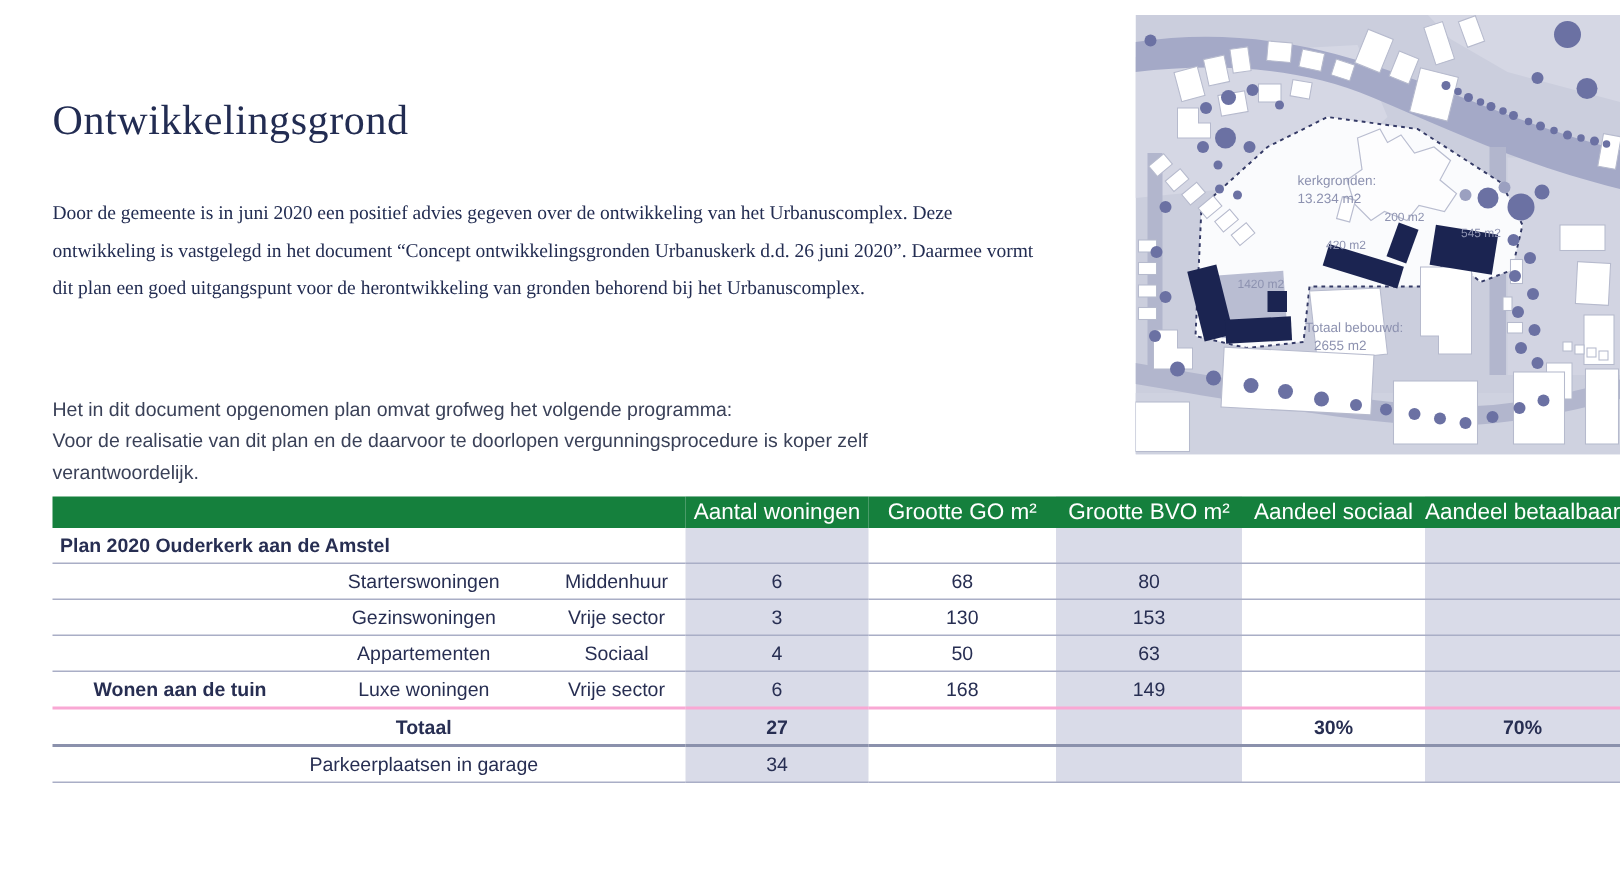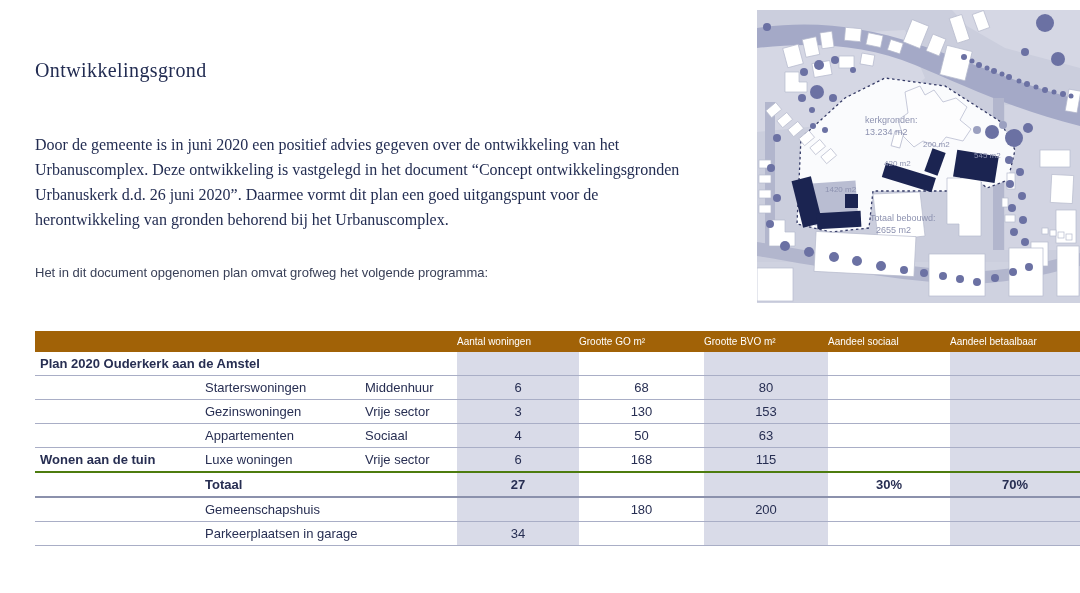--- a/index.html
+++ b/index.html
@@ -2,49 +2,50 @@
 <html><head>
 <meta charset="utf-8">
 <style>
   html,body{margin:0;padding:0;background:#fff;}
   body{width:1080px;height:593px;position:relative;overflow:hidden;
        font-family:"Liberation Sans",sans-serif;}
   .abs{position:absolute;}
 
   
   .title{left:35px;top:46px;font-family:"Liberation Serif",serif;
-         font-size:20px;letter-spacing:.4px;color:#222c52;font-weight:400;}
+         font-size:28px;letter-spacing:.4px;color:#222c52;font-weight:400;}
   .intro{left:35px;top:116px;width:660px;font-family:"Liberation Serif",serif;
-         font-size:16px;line-height:25px;color:#232d52;}
+         font-size:13px;line-height:25px;color:#232d52;}
   .program{left:35px;top:262px;width:625px;font-size:13px;line-height:21px;color:#3a4158;}
 
   
   .map{left:757px;top:10px;width:323px;height:293px;}
   .map svg{display:block;}
 
   
   .tablewrap{left:35px;top:331px;width:1045px;}
   table{border-collapse:collapse;table-layout:fixed;width:1045px;}
   col.band{background:#d9dbe8;}
-  th{background:#a16207;color:#ffffff;font-weight:400;font-size:10px;
-     height:21px;padding:0;text-align:left;white-space:nowrap;}
+  th{background:#15803d;color:#ffffff;font-weight:400;font-size:15px;
+     height:21px;padding:0;text-align:center;white-space:nowrap;}
   td{height:23px;font-size:13px;color:#272e52;padding:0;white-space:nowrap;
      border-bottom:1px solid #a9aec6;}
-  td.l{text-align:left;padding-left:5px;}
+  td.l{text-align:center;padding-left:5px;}
   td.n{text-align:center;}
   td.b{font-weight:700;}
-  tr.totaal td{font-weight:700;border-top:2px solid #4d7c0f;border-bottom:2px solid #8b91ac;}
+  tr.totaal td{font-weight:700;border-top:2px solid #f9a8d4;border-bottom:2px solid #8b91ac;}
 </style>
 </head>
 <body>
 
 <h1 class="abs title">Ontwikkelingsgrond</h1>
 <p class="abs intro">Door de gemeente is in juni 2020 een positief advies gegeven over de ontwikkeling van het Urbanuscomplex. Deze ontwikkeling is vastgelegd in het document “Concept ontwikkelingsgronden Urbanuskerk d.d. 26 juni 2020”. Daarmee vormt dit plan een goed uitgangspunt voor de herontwikkeling van gronden behorend bij het Urbanuscomplex.</p>
 <div class="abs program">
   <div>Het in dit document opgenomen plan omvat grofweg het volgende programma:</div>
+  <div>Voor de realisatie van dit plan en de daarvoor te doorlopen vergunningsprocedure is koper zelf verantwoordelijk.</div>
 </div>
 
 <div class="abs map">
 <svg width="323" height="293" viewBox="0 0 323 293" xmlns="http://www.w3.org/2000/svg">
   <rect x="0" y="0" width="323" height="293" fill="#cbcedd"></rect>
 
   <g fill="#d5d7e4">
     <polygon points="0,28 148,20 168,68 122,110 0,122"></polygon>
     <polygon points="195,0 323,0 323,58 248,38 210,16"></polygon>
     <rect x="248" y="95" width="75" height="145" fill="#d2d4e2"></rect>
@@ -257,43 +258,33 @@
     <td class="n">63</td>
     <td class="n"></td>
     <td class="n"></td>
   </tr>
   <tr>
     <td class="l b">Wonen aan de tuin</td>
     <td class="l">Luxe woningen</td>
     <td class="l">Vrije sector</td>
     <td class="n">6</td>
     <td class="n">168</td>
-    <td class="n">115</td>
+    <td class="n">149</td>
     <td class="n"></td>
     <td class="n"></td>
   </tr>
   <tr class="totaal">
     <td class="l"></td>
     <td class="l">Totaal</td>
     <td class="l"></td>
     <td class="n">27</td>
     <td class="n"></td>
     <td class="n"></td>
     <td class="n">30%</td>
     <td class="n">70%</td>
-  </tr>
-  <tr>
-    <td class="l"></td>
-    <td class="l">Gemeenschapshuis</td>
-    <td class="l"></td>
-    <td class="n"></td>
-    <td class="n">180</td>
-    <td class="n">200</td>
-    <td class="n"></td>
-    <td class="n"></td>
   </tr>
   <tr>
     <td class="l"></td>
     <td class="l">Parkeerplaatsen in garage</td>
     <td class="l"></td>
     <td class="n">34</td>
     <td class="n"></td>
     <td class="n"></td>
     <td class="n"></td>
     <td class="n"></td>

